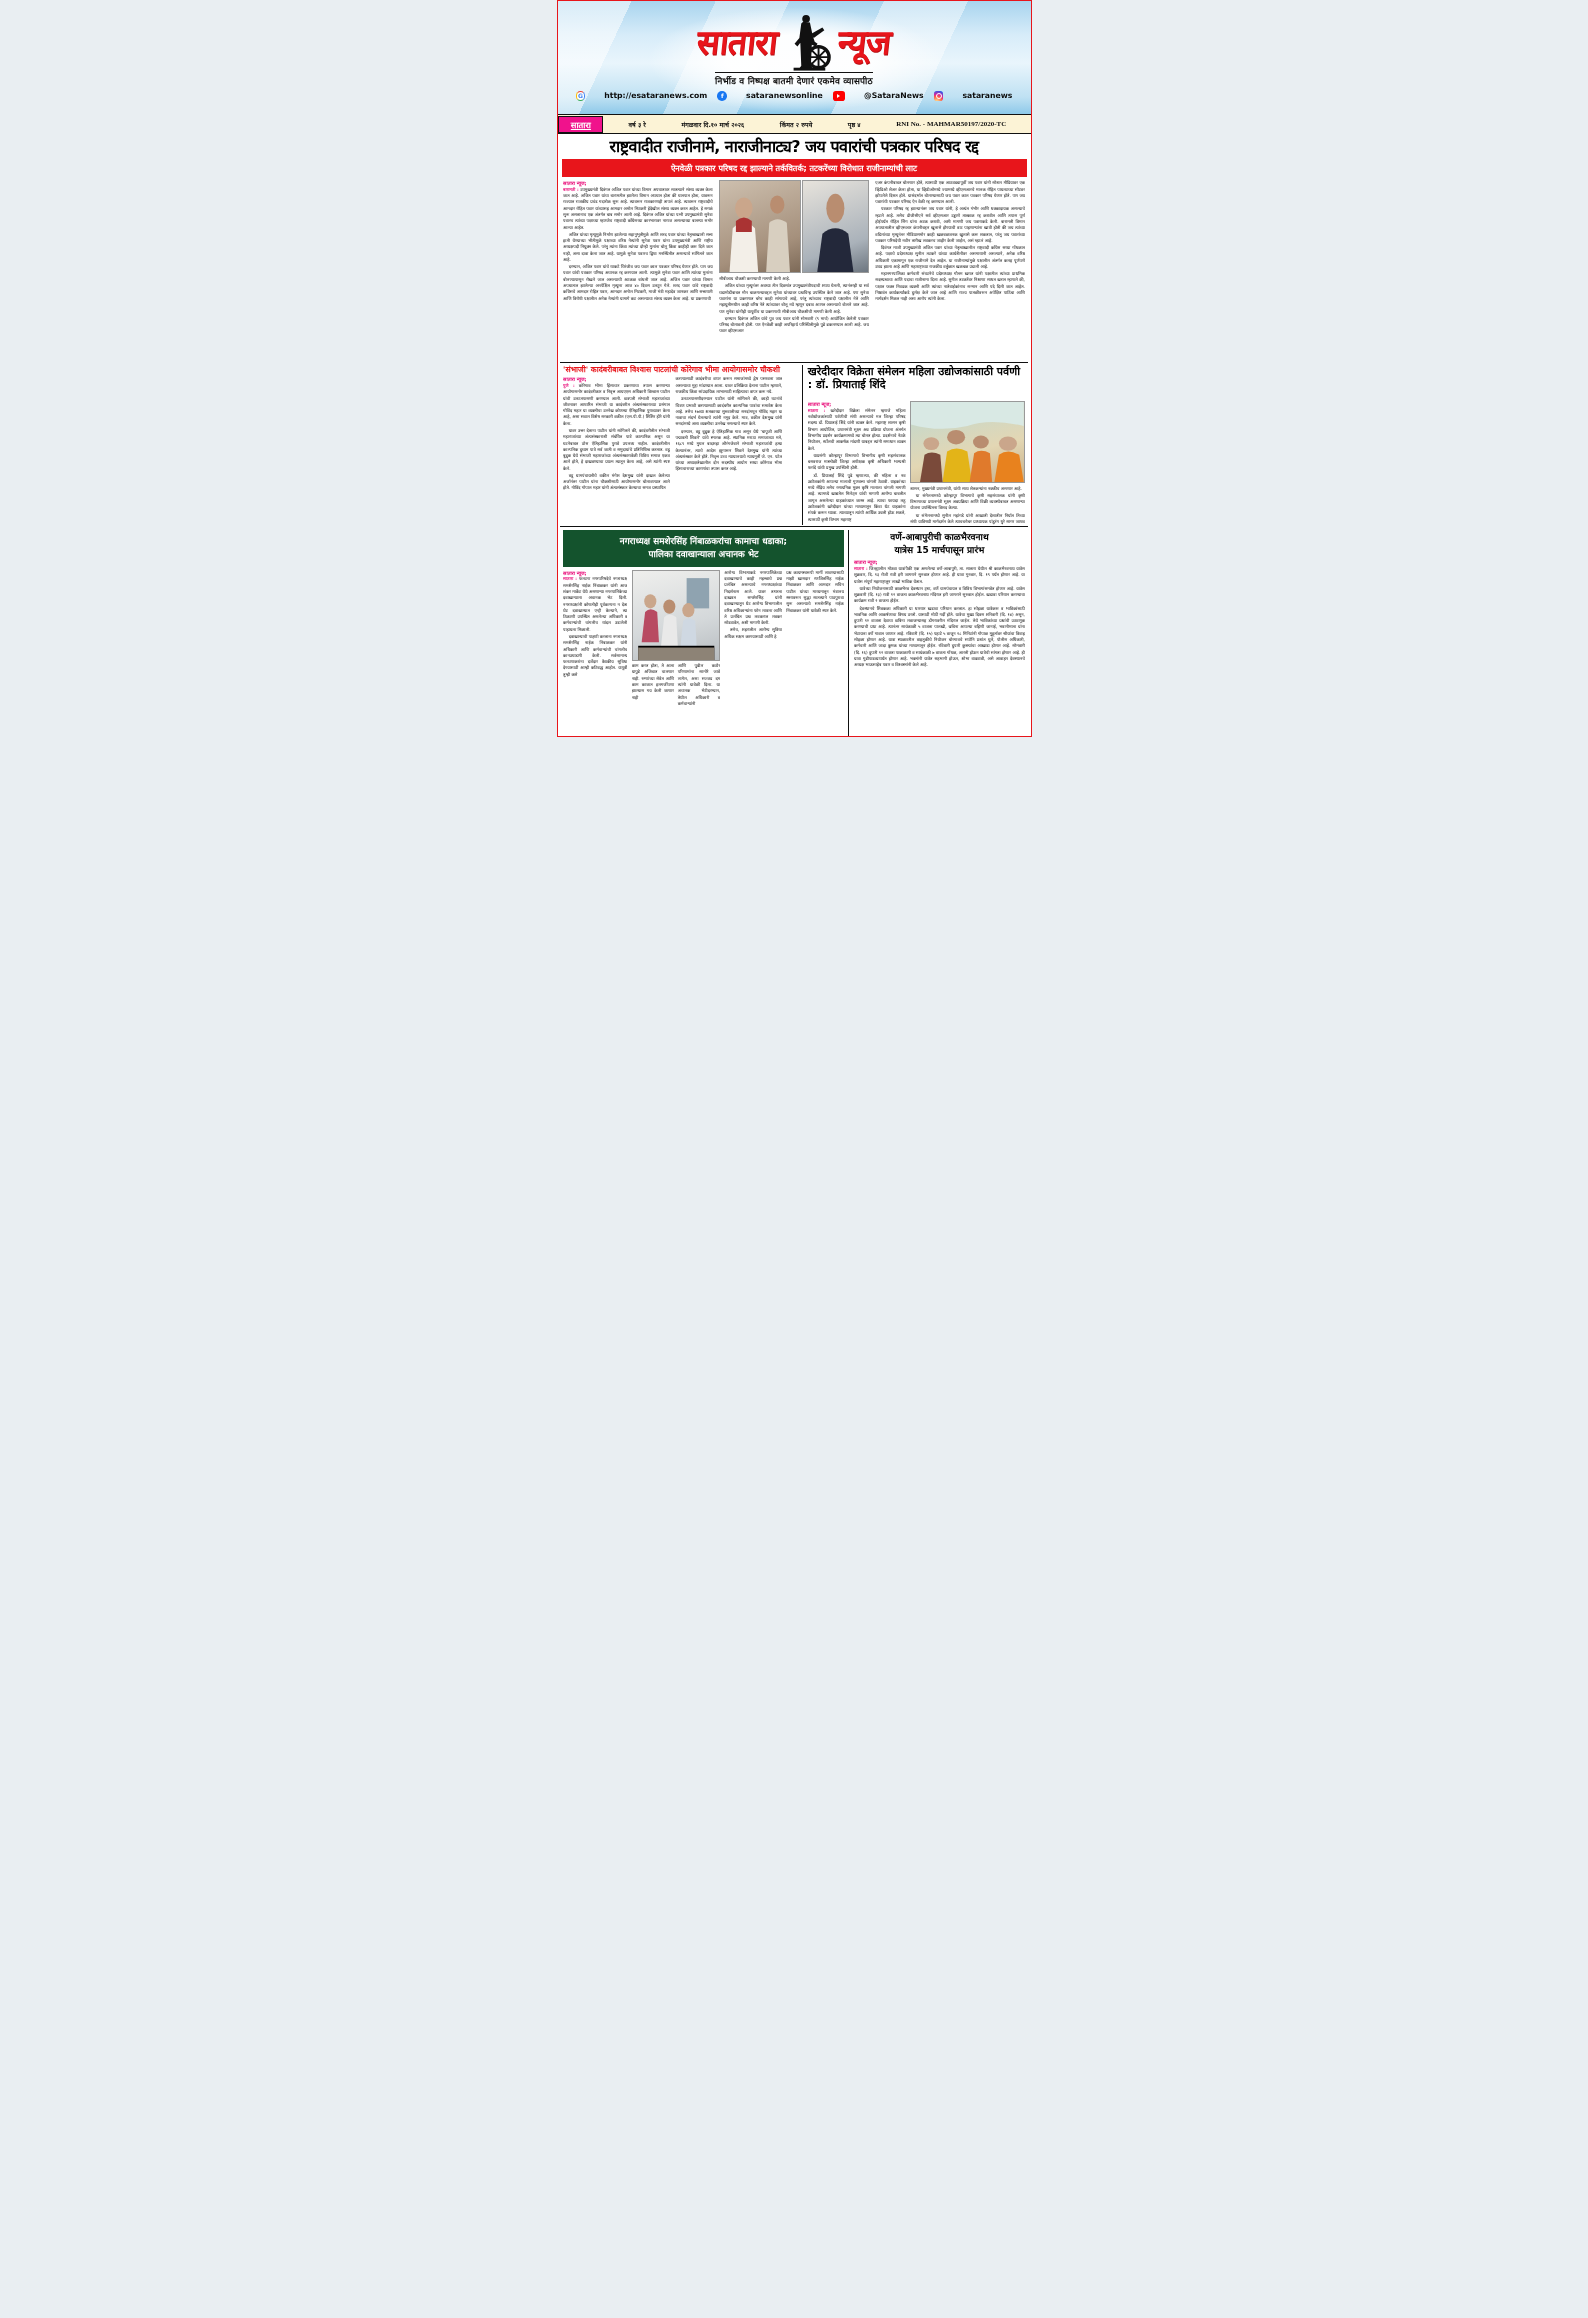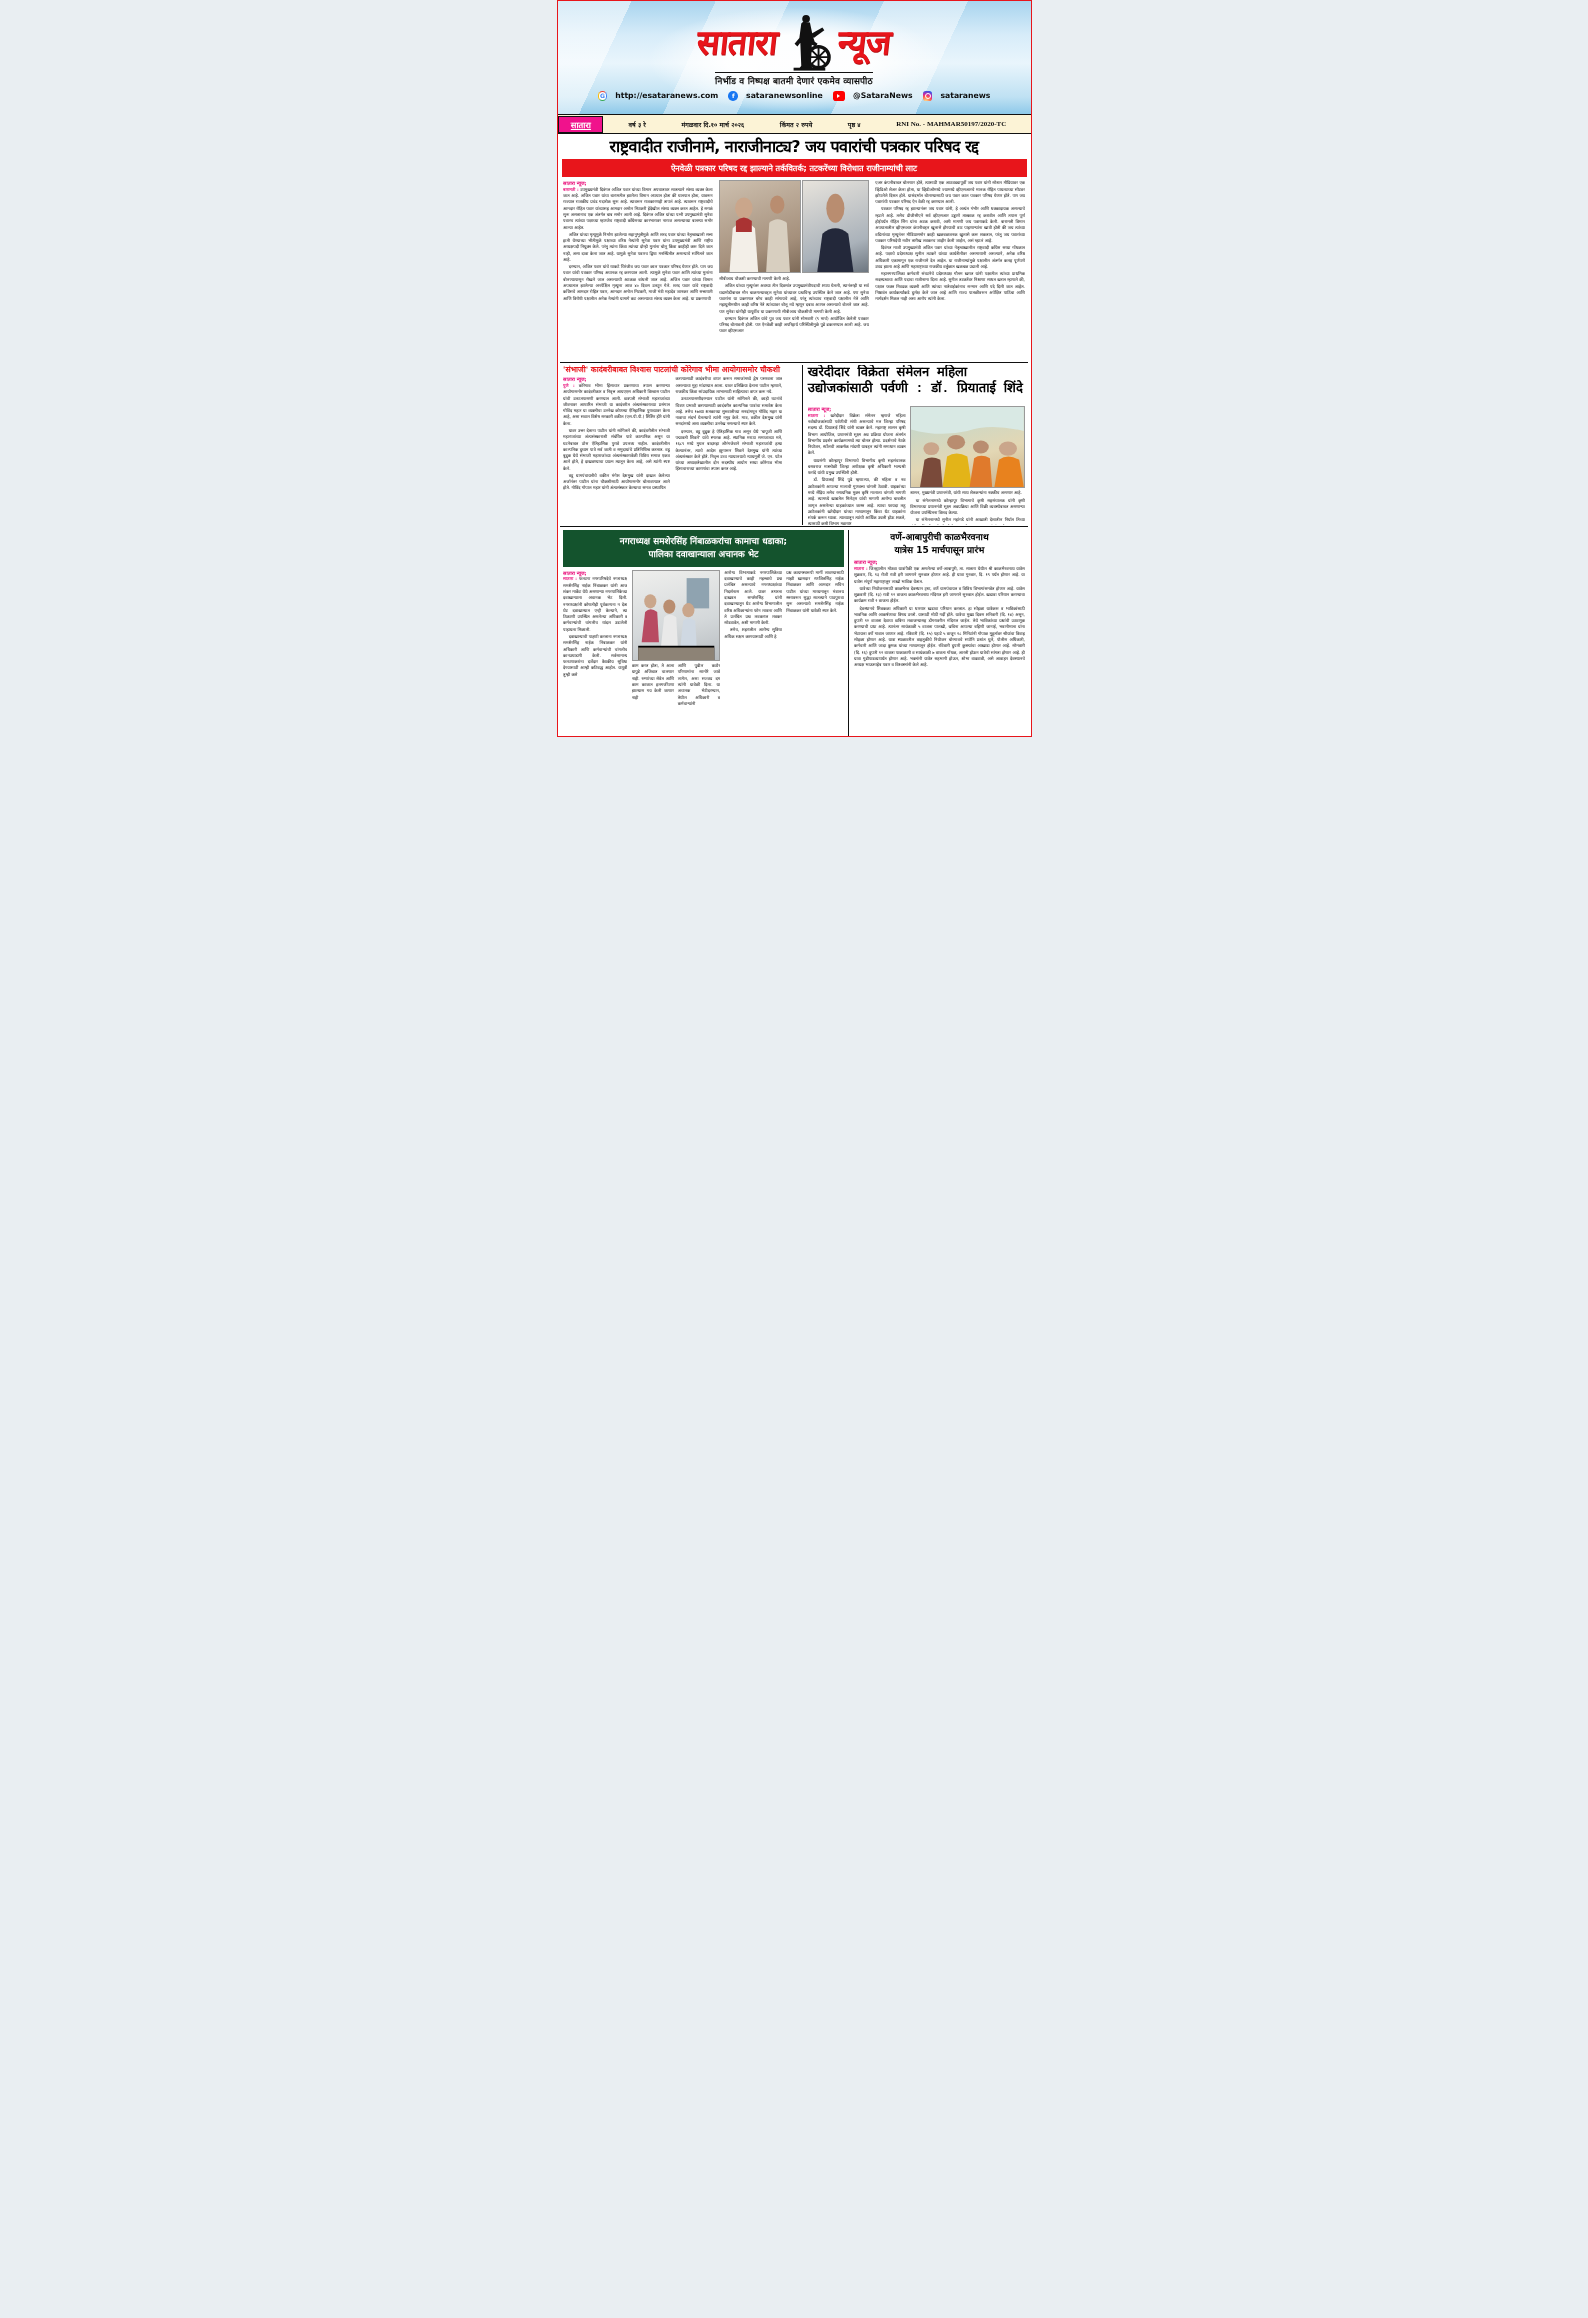--- a/index.html
+++ b/index.html
@@ -19,21 +19,21 @@
   }
   .logo-row { display:flex; align-items:center; justify-content:center; gap:6.5px; padding-top:12px; height:70px; }
   .logo-word {
     color:#e8151b; font-size:34px; font-weight:bold; line-height:1;
     transform:skewX(-6deg); text-shadow:0.5px 0.5px 0 #b30d11; letter-spacing:-0.9px;
   }
   .statue { width:48px; height:59px; margin-top:1.9px; }
   .tagline { font-size:8.8px; font-weight:bold; color:#111; margin-top:0.9px; letter-spacing:0.2px;
              border-top:0.9px solid #111; display:inline-block; padding-top:2.3px; }
   .social-row { display:flex; justify-content:center; gap:10.2px; align-items:center; margin-top:3.7px; font-size:7.7px; font-weight:bold; color:#0d0d0d; }
-  .social-item { display:flex; align-items:center; gap:8px; cursor:pointer; }
+  .social-item { display:flex; align-items:center; gap:19px; cursor:pointer; }
   .icon { width:9.7px; height:9.7px; border-radius:50%; display:inline-flex; align-items:center; justify-content:center; color:#fff; font-size:6px; font-weight:bold; flex:0 0 auto; }
   .icon.google { background:#fff; border:0.9px solid; border-color:#ea4335 #4285f4 #34a853 #fbbc05; color:#4285f4; }
   .icon.facebook { background:#1877f2; }
   .icon.youtube { background:#f00; border-radius:2.8px; width:12px; }
   .icon.youtube::before { content:""; display:block; width:0; height:0; border-left:3.7px solid #fff; border-top:2.3px solid transparent; border-bottom:2.3px solid transparent; }
   .icon.instagram { border-radius:2.8px; background:radial-gradient(circle at 30% 110%, #fdf497 0%, #fd5949 45%, #d6249f 60%, #285AEB 90%); }
   .icon.instagram::before { content:""; width:4.2px; height:4.2px; border:0.9px solid #fff; border-radius:50%; }
   
   .datebar { display:flex; align-items:stretch; border-top:0.9px solid #111; border-bottom:1.9px solid #111; background:#fcf3d6; height:20.4px; }
   .edition-box { background:#f0128c; border:0.9px solid #111; color:#fff; font-weight:bold; font-size:8.3px; display:flex; align-items:center; justify-content:center; width:45px; margin:0.5px 0.9px; text-decoration:underline; }
@@ -55,21 +55,21 @@
   .ph-b { background:linear-gradient(160deg,#e7e3dc,#aab2ba 70%,#6d7680); }
   .ph-c { background:linear-gradient(165deg,#bcd8d2,#e3d7b4 60%,#c9b089); }
   .ph-d { background:linear-gradient(165deg,#efefed,#d4d8da 60%,#b7bcc0); }
   
   .hsep { height:1.4px; background:#111; margin:0 2.8px; }
   
   .row2 { display:flex; height:163px; padding:1.9px 5.6px 0.9px; gap:0; overflow:hidden; }
   .story2 { width:52%; padding-right:20px; border-right:0.9px solid #111; overflow:hidden; }
   .story3 { width:48%; padding-left:4.6px; overflow:hidden; }
   .red-headline { color:#e8151b; font-size:7.7px; font-weight:800; line-height:1.2; text-align:justify; margin-bottom:2.3px; }
-  .black-headline { color:#000; font-size:13px; font-weight:800; line-height:1.2; margin-bottom:10px;font-family:Liberation Mono, monospace; }
+  .black-headline { color:#000; font-size:11px; font-weight:800; line-height:1.2; margin-bottom:10px; }
   .two-col { display:flex; gap:5.6px; }
   .two-col > div { flex:1 1 0; overflow:hidden; }
   .s3-body { display:flex; gap:4.6px; }
   .s3-left { width:46%; overflow:hidden; }
   .s3-right { width:54%; overflow:hidden; }
   .s3-photo { height:82px; margin-bottom:2.3px; }
   
   .row3 { display:flex; height:210px; padding:2.8px 5.6px 1.9px; overflow:hidden; }
   .story4 { width:62%; padding-right:4.6px; border-right:0.9px solid #111; overflow:hidden; }
   .story5 { width:38%; padding-left:4.6px; overflow:hidden; }

